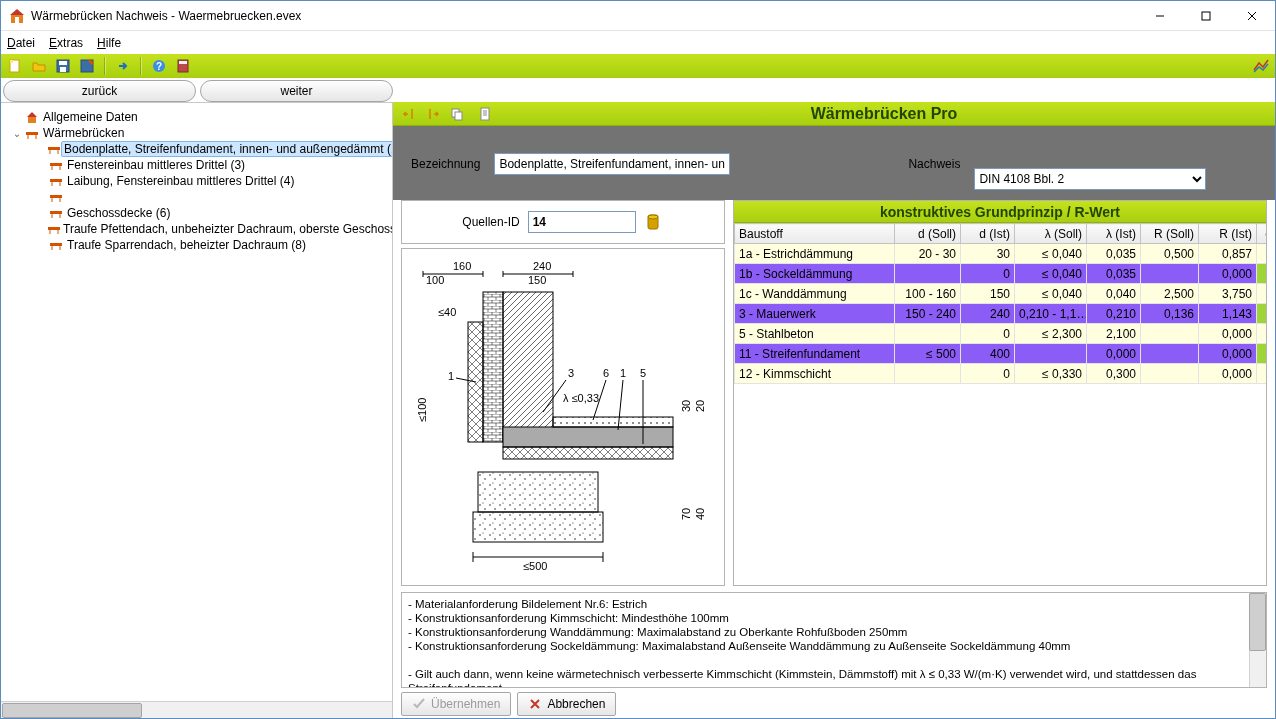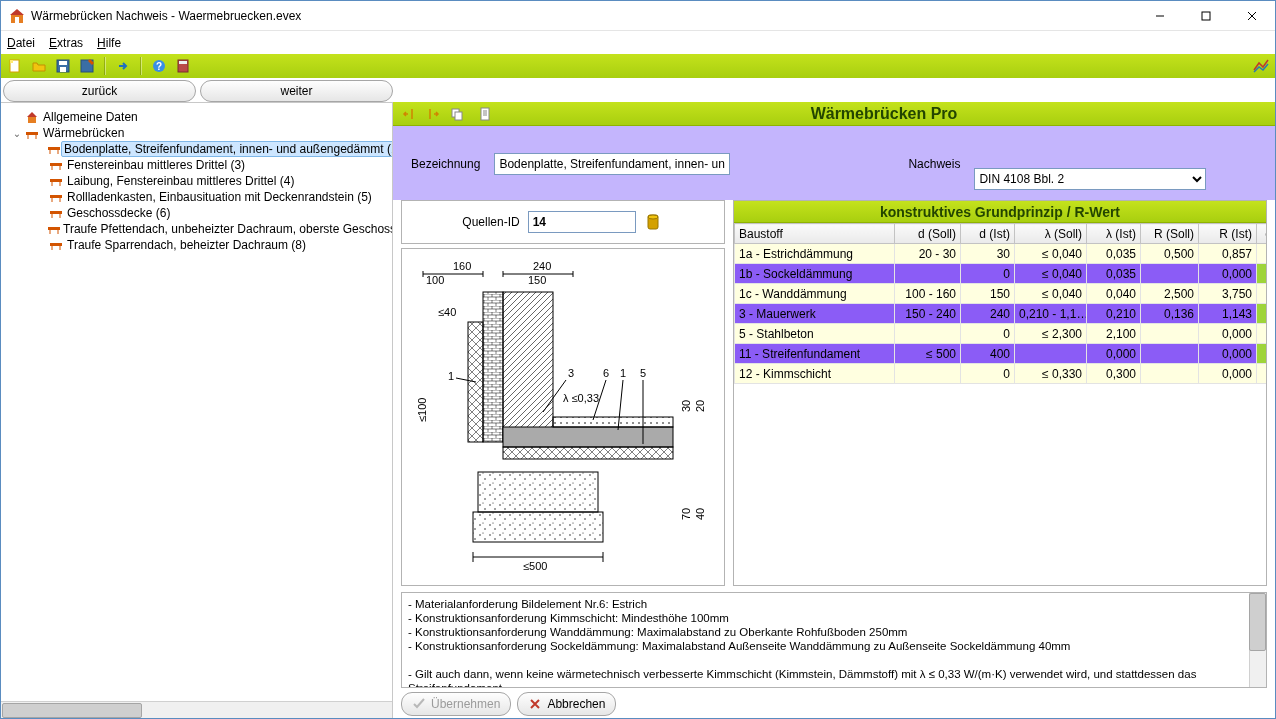--- a/index.html
+++ b/index.html
@@ -30,21 +30,21 @@
   .tree-row.level1 { padding-left:10px; }
   .tree-row.level3 { padding-left:46px; }
   .tree-row.sel .lbl { background:#cde6ff; border:1px solid #7fb7e8; border-radius:2px; padding:0 2px; }
   .tree-row .lbl { padding:0 2px; }
   .tree-hscroll { position:absolute; left:0; right:0; bottom:0; height:17px; background:#f0f0f0; border-top:1px solid #d0d0d0; display:flex; align-items:center; }
   .tree-hscroll .thumb { width:140px; height:15px; background:#cfcfcf; border:1px solid #a5a5a5; margin-left:1px; border-radius:2px; }
 
   .rightpane { flex:1; display:flex; flex-direction:column; overflow:hidden; }
   .righttoolbar { height:24px; background:linear-gradient(#c4e21c,#a8cf0f); display:flex; align-items:center; padding:0 6px; gap:4px; border-bottom:1px solid #8fb300; }
   .apptitle { flex:1; text-align:center; font-size:16px; font-weight:bold; color:#234500; }
-  .formrow { padding:12px 18px 10px 18px; display:flex; align-items:center; gap:14px; background:#c4b5fd; }
+  .formrow { padding:12px 18px 10px 18px; display:flex; align-items:center; gap:14px; background:#737373; }
   .formrow .lbl { font-size:12px; }
   .formrow input[type=text] { height:22px; border:1px solid #7a9ac0; padding:0 4px; font-size:12px; }
   .formrow .bez { width:236px; }
   .formrow select { height:22px; border:1px solid #7a9ac0; width:232px; font-size:12px; background:#fff;margin-top:30px; }
   .formrow .gap { width:150px; }
   
   .splitrow { flex:1; display:flex; gap:8px; padding:0 8px; overflow:hidden; }
   .leftcol { width:324px; display:flex; flex-direction:column; gap:4px; }
   .quellbox { border:1px solid #b3b3b3; padding:10px 8px; display:flex; align-items:center; justify-content:center; gap:8px; background:#fff; }
   .quellbox input { width:108px; height:22px; border:1px solid #7a9ac0; padding:0 4px; font-size:12px; font-weight:bold; }
@@ -57,21 +57,21 @@
   table.data th.first { text-align:left; }
   table.data td { border:1px solid #e3e3e3; padding:1px 4px; height:20px; text-align:right; background:#8b5cf6; white-space:nowrap; overflow:hidden; }
   table.data td.first { text-align:left; }
   table.data tr.yel td { background:#ffffe0; }
   table.data td.ok { background:#9ed43a; }
   
   .notes { height:96px; border:1px solid #b3b3b3; margin:6px 8px 4px 8px; padding:4px 6px; font-size:11.5px; line-height:14px; overflow:auto; background:#fff; position:relative; }
   .notes-scroll { position:absolute; right:0; top:0; bottom:0; width:17px; background:#f0f0f0; border-left:1px solid #d0d0d0; }
   .notes-thumb { position:absolute; right:0; top:0; width:17px; height:58px; background:#cfcfcf; border:1px solid #a5a5a5; border-radius:2px; }
   .btnrow { height:26px; padding:0 8px 4px 8px; display:flex; gap:6px; }
-  .btn { height:24px; display:flex; align-items:center; gap:5px; padding:0 10px; border:1px solid #a6a6a6; border-radius:11px; background:linear-gradient(#fefefe,#e6e6e6); font-size:12px; }
+  .btn { height:24px; display:flex; align-items:center; gap:5px; padding:0 10px; border:1px solid #a6a6a6; border-radius:2px; background:linear-gradient(#fefefe,#e6e6e6); font-size:12px; }
   .btn.disabled { color:#9b9b9b; }
   .btn .ic { width:14px; height:14px; display:flex; align-items:center; justify-content:center; }
 </style>
 </head>
 <body>
 
 <div class="window">
   <div class="titlebar">
     <span class="appicon">
       <svg width="16" height="16">
@@ -221,21 +221,20 @@
               <span class="lbl">Laibung, Fenstereinbau mittleres Drittel (4)</span>
             </div>
             <div class="tree-row level3">
               <span class="ticon">
                 <svg width="14" height="14">
                   <rect x="1" y="5" width="12" height="3" fill="#d35400"></rect>
                   <line x1="3" y1="8" x2="3" y2="12" stroke="#d35400"></line>
                   <line x1="11" y1="8" x2="11" y2="12" stroke="#d35400"></line>
                 </svg>
               </span>
-              <span class="lbl">Rollladenkasten, Einbausituation mit Deckenrandstein (5)</span>
             </div>
             <div class="tree-row level3">
               <span class="ticon">
                 <svg width="14" height="14">
                   <rect x="1" y="5" width="12" height="3" fill="#d35400"></rect>
                   <line x1="3" y1="8" x2="3" y2="12" stroke="#d35400"></line>
                   <line x1="11" y1="8" x2="11" y2="12" stroke="#d35400"></line>
                 </svg>
               </span>
               <span class="lbl">Geschossdecke (6)</span>

